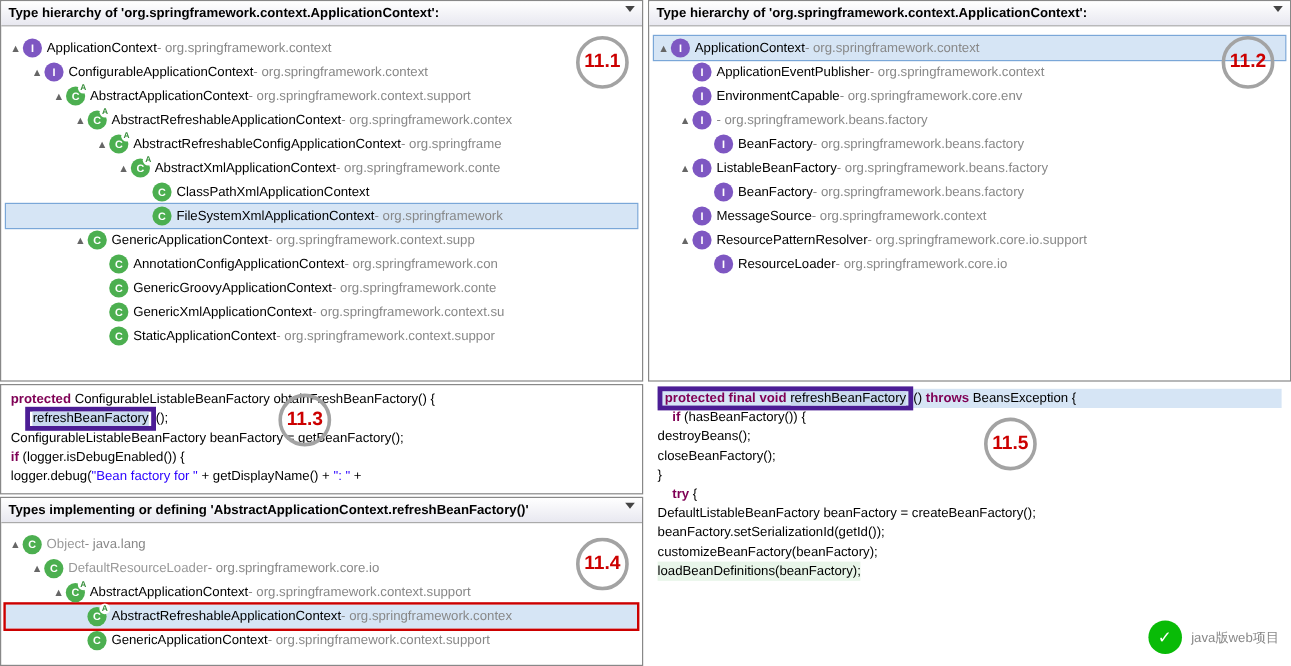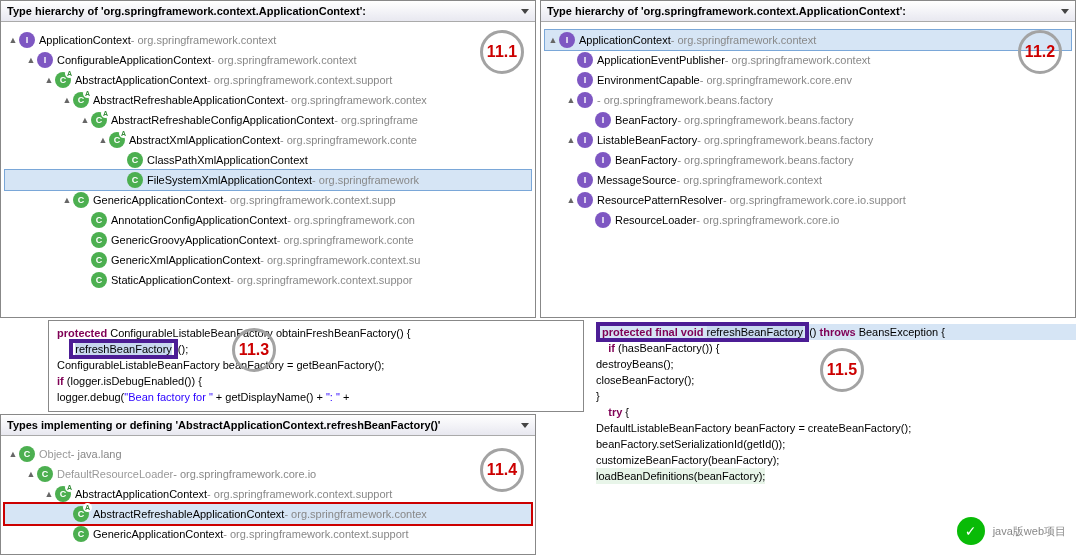--- a/index.html
+++ b/index.html
@@ -1,34 +1,34 @@
 <!DOCTYPE html>
 <html><head>
 <meta charset="utf-8">
 <style>
 * { margin: 0; padding: 0; box-sizing: border-box; font-family: "Segoe UI", Tahoma, sans-serif; font-size: 11px; }
 body { background: #fff; width: 1076px; height: 555px; position: relative; overflow: hidden; }
 .panel { position: absolute; border: 1px solid #888; background: #fff; overflow: hidden; }
-.panel-header { background: linear-gradient(#fff, #e8e8f0); padding: 4px 6px; border-bottom: 1px solid #aaa; display: flex; align-items: center; justify-content: space-between; font-weight: bold; }
+.panel-header { background: linear-gradient(#fff, #e8e8f0); padding: 4px 6px; border-bottom: 1px solid #aaa; display: flex; justify-content: space-between; font-weight: bold; }
 .panel-header .title { color: #000; }
 .view-menu { width: 0; height: 0; border-left: 4px solid transparent; border-right: 4px solid transparent; border-top: 5px solid #444; cursor: pointer; }
 .tree { padding: 8px 4px; line-height: 20px; overflow: auto; height: calc(100% - 24px); }
 .tree-row { display: flex; align-items: center; white-space: nowrap; padding: 0 2px; }
 .tree-row.selected { outline: 1px solid #7aa7d8; background: #d6e5f5; }
 .tree-row.boxed { outline: 2px solid #c00; }
 .indent { display: inline-block; }
 .twisty { width: 12px; display: inline-block; text-align: center; color: #666; font-size: 9px; }
 .ico { width: 16px; height: 16px; border-radius: 50%; display: inline-flex; align-items: center; justify-content: center; font-size: 9px; font-weight: bold; color: #fff; margin-right: 4px; position: relative; }
 .ico-I { background: #7e57c2; }
 .ico-C { background: #4caf50; }
 .ico-O { background: #4caf50; }
 .ico .sup { position: absolute; top: -3px; right: -3px; font-size: 7px; background: #fff; color: #388e3c; border-radius: 50%; width: 9px; height: 9px; display: flex; align-items: center; justify-content: center; font-weight: bold; }
 .cls { color: #000; }
 .pkg { color: #888; }
-.code-panel { position: absolute; background: #fff; font-family: Consolas, monospace; font-size: 12px; line-height: 16px; padding: 4px 8px; margin-left: 48px; }
+.code-panel { position: absolute; background: #fff; font-family: Consolas, monospace; font-size: 12px; line-height: 16px; padding: 4px 8px; }
 .code-panel .kw { color: #7f0055; font-weight: bold; }
 .code-panel .str { color: #2a00ff; }
 .code-panel .method-hl { background: #c8d8ee; }
 .code-panel .def-hl { background: #d6e5f5; }
 .code-panel .box { border: 4px solid #4c1d95; padding: 0 2px; }
 .code-panel .line-hl { background: #e8f5e9; display: inline-block; }
 .badge { position: absolute; width: 44px; height: 44px; border: 3px solid #a3a3a3; border-radius: 50%; display: flex; align-items: center; justify-content: center; color: #c00; font-weight: bold; font-size: 16px; background: rgba(255,255,255,0); z-index: 50; }
 .watermark { position: absolute; right: 10px; bottom: 10px; color: #888; font-size: 20px; display: flex; align-items: center; gap: 8px; z-index: 60; }
 .watermark .wx { width: 28px; height: 28px; border-radius: 50%; background: #09bb07; display: flex; align-items: center; justify-content: center; color: #fff; font-size: 14px; }
 </style>

